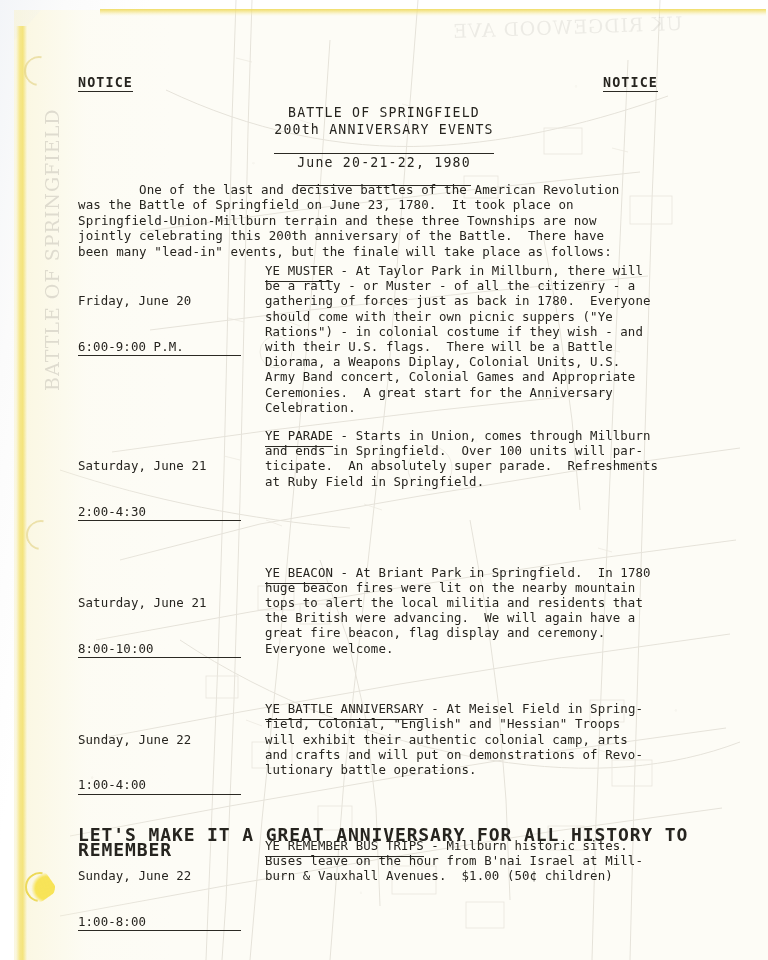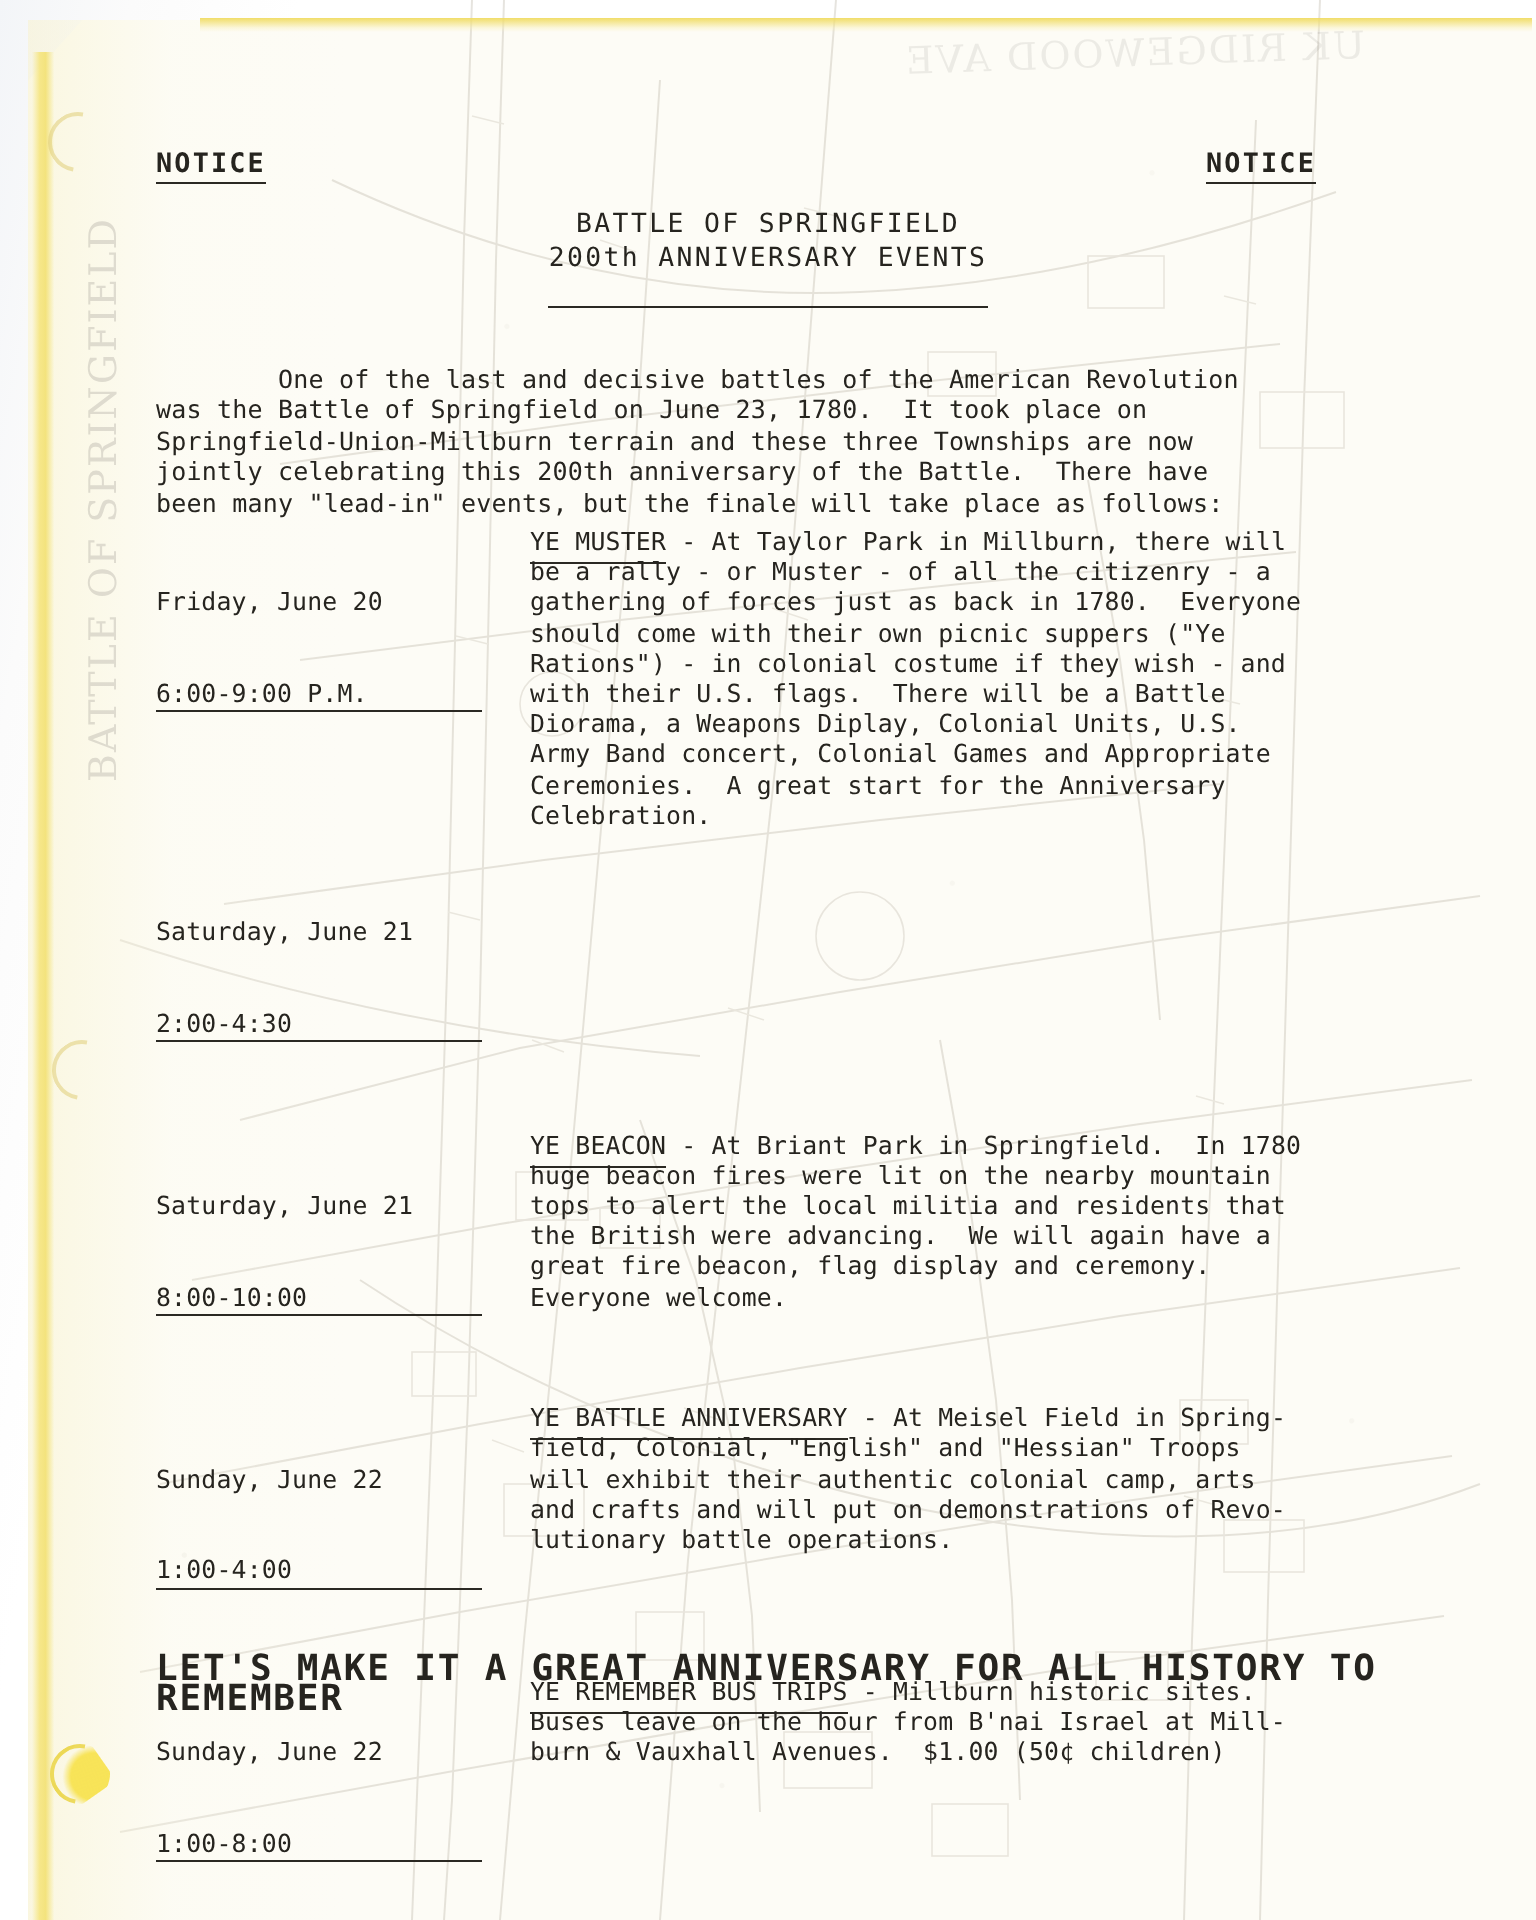--- a/index.html
+++ b/index.html
@@ -345,20 +345,21 @@
   <div class="content">
 
     <div class="notice-row">
       <span class="notice-word">NOTICE</span>
       <span class="notice-word">NOTICE</span>
     </div>
 
     <div class="title-block">
       <span class="t-line">BATTLE OF SPRINGFIELD</span>
       <span class="t-line"><span class="t-underline">200th ANNIVERSARY EVENTS</span></span>
+      <span class="t-line"><span class="t-underline">June 20-21-22, 1980</span></span>
     </div>
 
     <div class="intro">        One of the last and decisive battles of the American Revolution
 was the Battle of Springfield on June 23, 1780.  It took place on
 Springfield-Union-Millburn terrain and these three Townships are now
 jointly celebrating this 200th anniversary of the Battle.  There have
 been many "lead-in" events, but the finale will take place as follows:</div>
 
     <div class="events">
 
@@ -377,20 +378,24 @@
 Army Band concert, Colonial Games and Appropriate
 Ceremonies.  A great start for the Anniversary
 Celebration.</span></div>
       </div>
 
       <div class="event">
         <div class="when">
           <span class="date">Saturday, June 21</span>
           <span class="time">2:00-4:30</span>
         </div>
+        <div class="what"><span class="ev-name">YE PARADE</span><span> - Starts in Union, comes through Millburn
+and ends in Springfield.  Over 100 units will par-
+ticipate.  An absolutely super parade.  Refreshments
+at Ruby Field in Springfield.</span></div>
       </div>
 
       <div class="event">
         <div class="when">
           <span class="date">Saturday, June 21</span>
           <span class="time">8:00-10:00</span>
         </div>
         <div class="what"><span class="ev-name">YE BEACON</span><span> - At Briant Park in Springfield.  In 1780
 huge beacon fires were lit on the nearby mountain
 tops to alert the local militia and residents that

